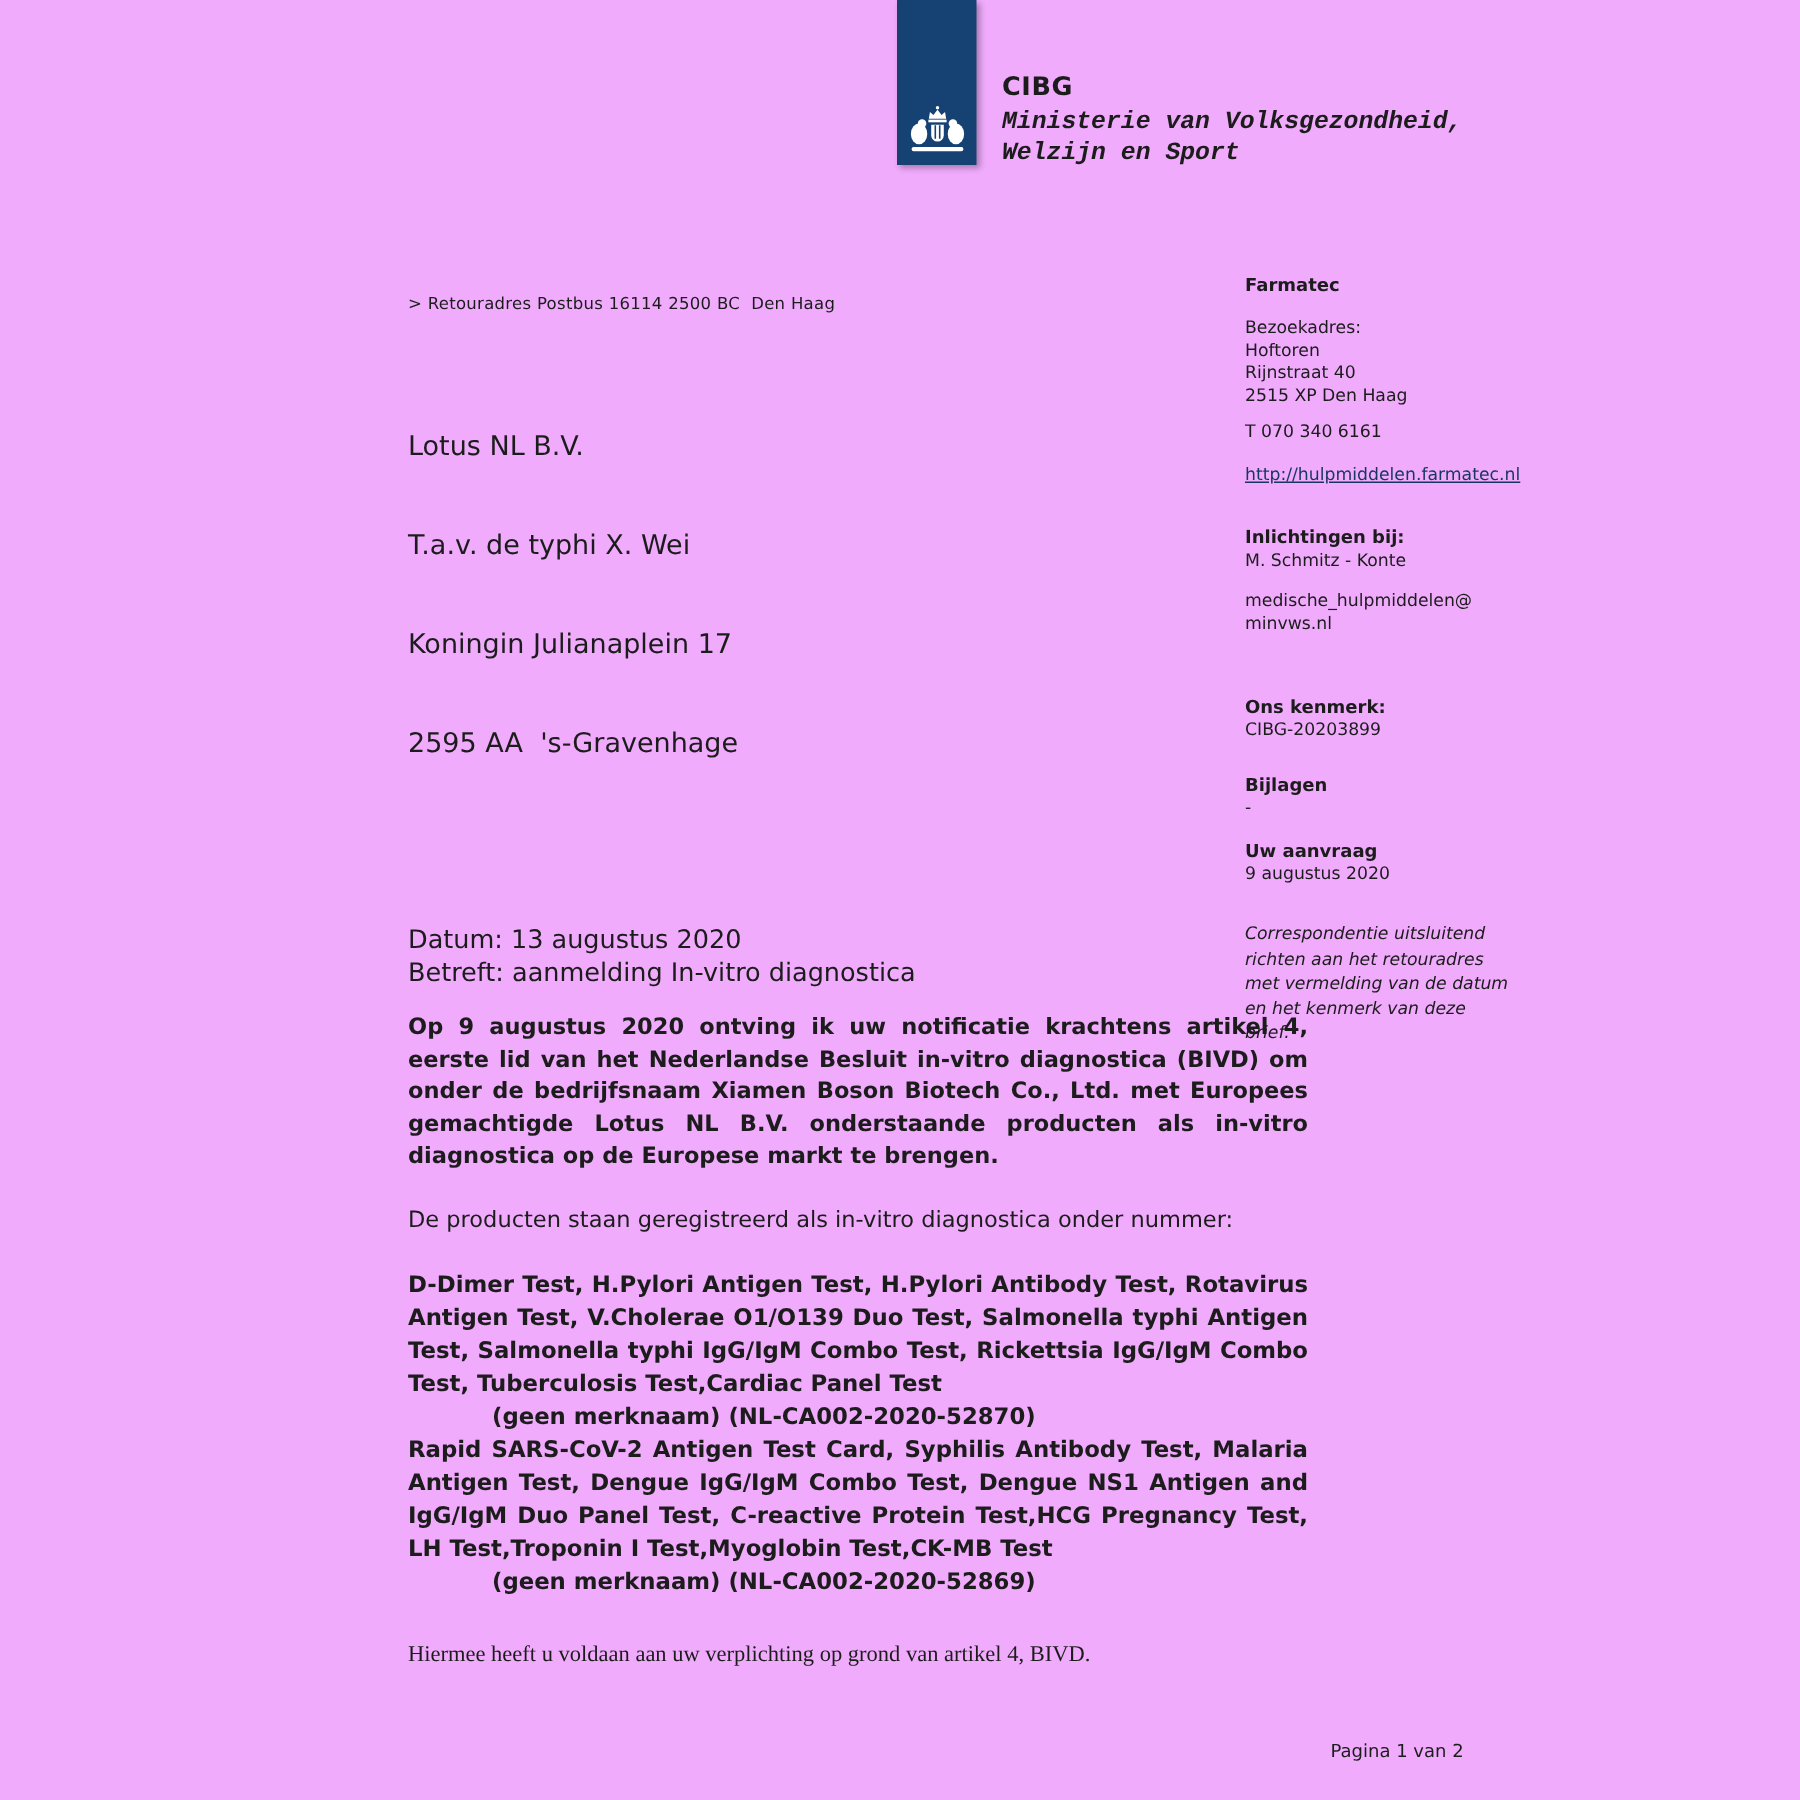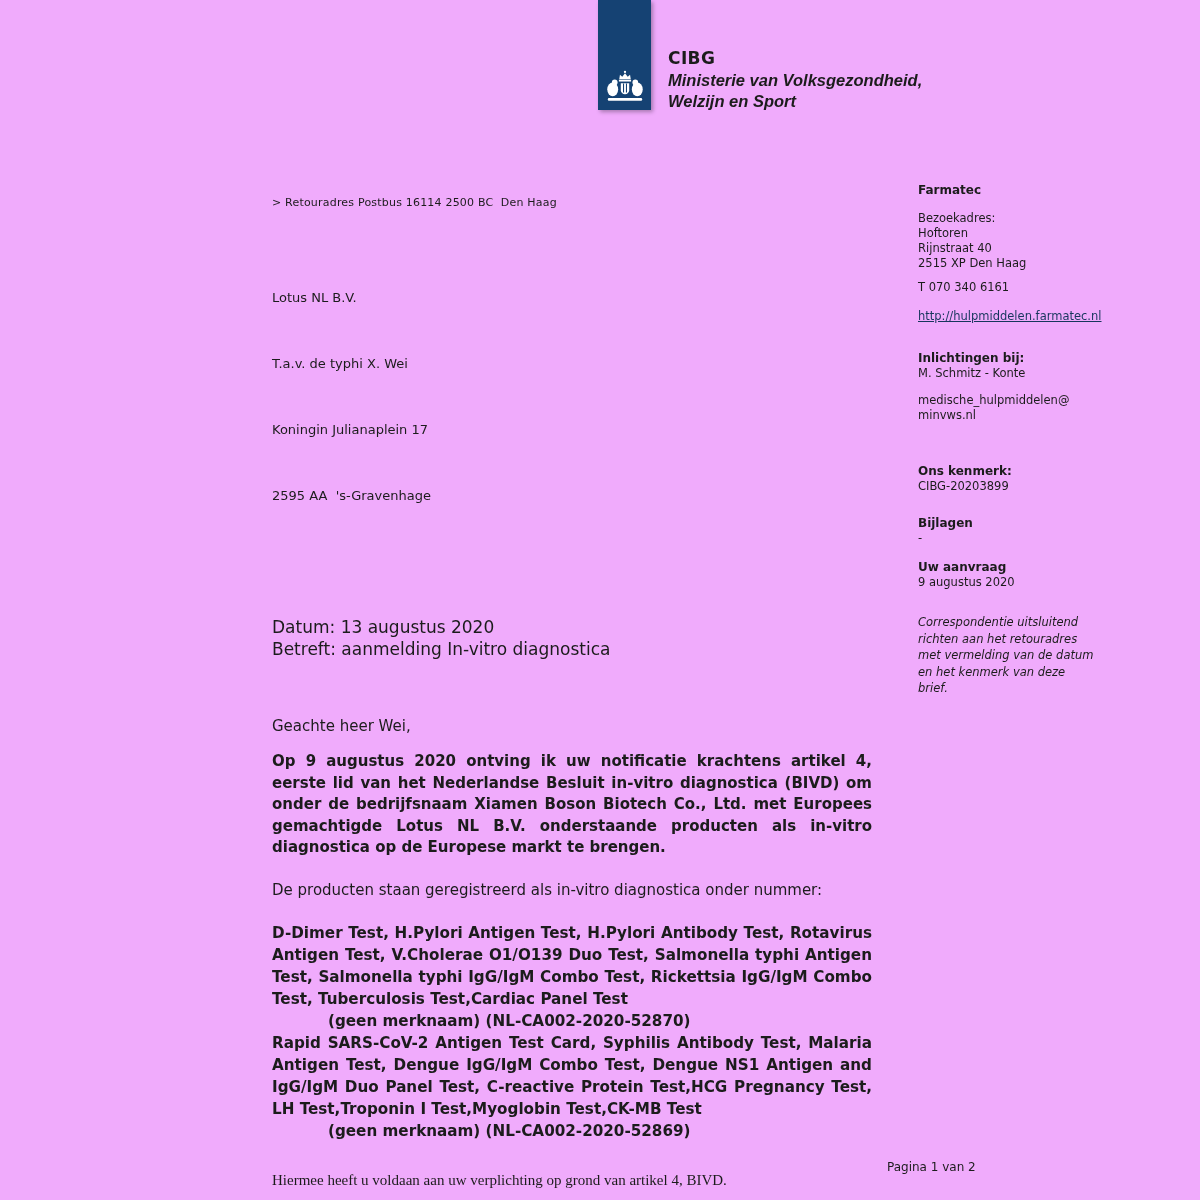--- a/index.html
+++ b/index.html
@@ -11,39 +11,39 @@
   
   .logo-banner {
     position:absolute; left:598px; top:0; width:53px; height:110px;
     background:#154273; display:flex; align-items:flex-end; justify-content:center;
     padding-bottom:6px; box-sizing:border-box;
     box-shadow:2px 2px 4px rgba(0,0,0,0.30);
   }
   .wordmark { position:absolute; left:668px; top:48px; }
   .org-name { font-weight:bold; font-size:17px; letter-spacing:0.4px; margin-bottom:2px; }
   .ministry-line {
-    font-family:Liberation Sans, sans-serif; font-style:italic; font-weight:600;
+    font-family:Liberation Mono, monospace; font-style:italic; font-weight:600;
     font-size:16.5px; line-height:21px;
   }
 
   
   .main-col { position:absolute; left:272px; top:190px; width:600px; }
   .retour { font-size:11px; letter-spacing:0.2px; white-space:pre-wrap; margin-top:6px; }
-  .recipient { margin-top:34px; font-size:13px; line-height:22px; white-space:pre-wrap; }
+  .recipient { margin-top:34px; font-size:18px; line-height:22px; white-space:pre-wrap; }
   .meta-block { margin-top:65px; font-size:17px; line-height:22px; }
   .salutation { margin-top:55px; font-size:15px; line-height:22px; }
   .body-p { margin:21px 0 0 0; font-size:15px; line-height:21.5px; text-align:justify; }
   .body-p.first { margin-top:14px;font-weight:bold; }
   .products { margin-top:21px; font-weight:bold; font-size:15.2px; line-height:22px; }
   .prod-group { text-align:justify; }
   .reg-line { padding-left:56px; }
   .gap-lg { margin-top:28px;font-family:Liberation Serif, serif; }
 
   
-  .side-col { position:absolute; left:918px; top:183px; width:180px; font-size:11.5px; line-height:15px; }
+  .side-col { position:absolute; left:830px; top:183px; width:180px; font-size:11.5px; line-height:15px; }
   .side-label { font-weight:bold; font-size:12px; }
   .side-block-visit { margin-top:13px; }
   .side-block-phone { margin-top:9px; }
   .side-block-link  { margin-top:14px; }
   .side-link { color:#17365d; text-decoration:underline; cursor:pointer; }
   .side-block-contact { margin-top:27px; }
   .side-block-email { margin-top:12px; }
   .side-block-ref { margin-top:41px; }
   .side-block-att { margin-top:22px; }
   .side-block-req { margin-top:14px; }
@@ -88,21 +88,20 @@
       <div>T.a.v. de typhi X. Wei</div>
       <div>Koningin Julianaplein 17</div>
       <div>2595 AA  's-Gravenhage</div>
     </div>
 
     <div class="meta-block">
       <div>Datum: 13 augustus 2020</div>
       <div>Betreft: aanmelding In-vitro diagnostica</div>
     </div>
 
-    <div class="salutation">Geachte heer Wei,</div>
 
     <p class="body-p first">Op 9 augustus 2020 ontving ik uw notificatie krachtens artikel 4, eerste lid van het Nederlandse Besluit in-vitro diagnostica (BIVD) om onder de bedrijfsnaam Xiamen Boson Biotech Co., Ltd. met Europees gemachtigde Lotus NL B.V. onderstaande producten als in-vitro diagnostica op de Europese markt te brengen.</p>
     <p class="body-p">De producten staan geregistreerd als in-vitro diagnostica onder nummer:</p>
 
     <div class="products">
       <div class="prod-group">D-Dimer Test, H.Pylori Antigen Test, H.Pylori Antibody Test, Rotavirus Antigen Test, V.Cholerae O1/O139 Duo Test, Salmonella typhi Antigen Test, Salmonella typhi IgG/IgM Combo Test, Rickettsia IgG/IgM Combo Test, Tuberculosis Test,Cardiac Panel Test</div>
       <div class="reg-line">(geen merknaam) (NL-CA002-2020-52870)</div>
       <div class="prod-group">Rapid SARS-CoV-2 Antigen Test Card, Syphilis Antibody Test, Malaria Antigen Test, Dengue IgG/IgM Combo Test, Dengue NS1 Antigen and IgG/IgM Duo Panel Test, C-reactive Protein Test,HCG Pregnancy Test, LH Test,Troponin I Test,Myoglobin Test,CK-MB Test</div>
       <div class="reg-line">(geen merknaam) (NL-CA002-2020-52869)</div>
     </div>

